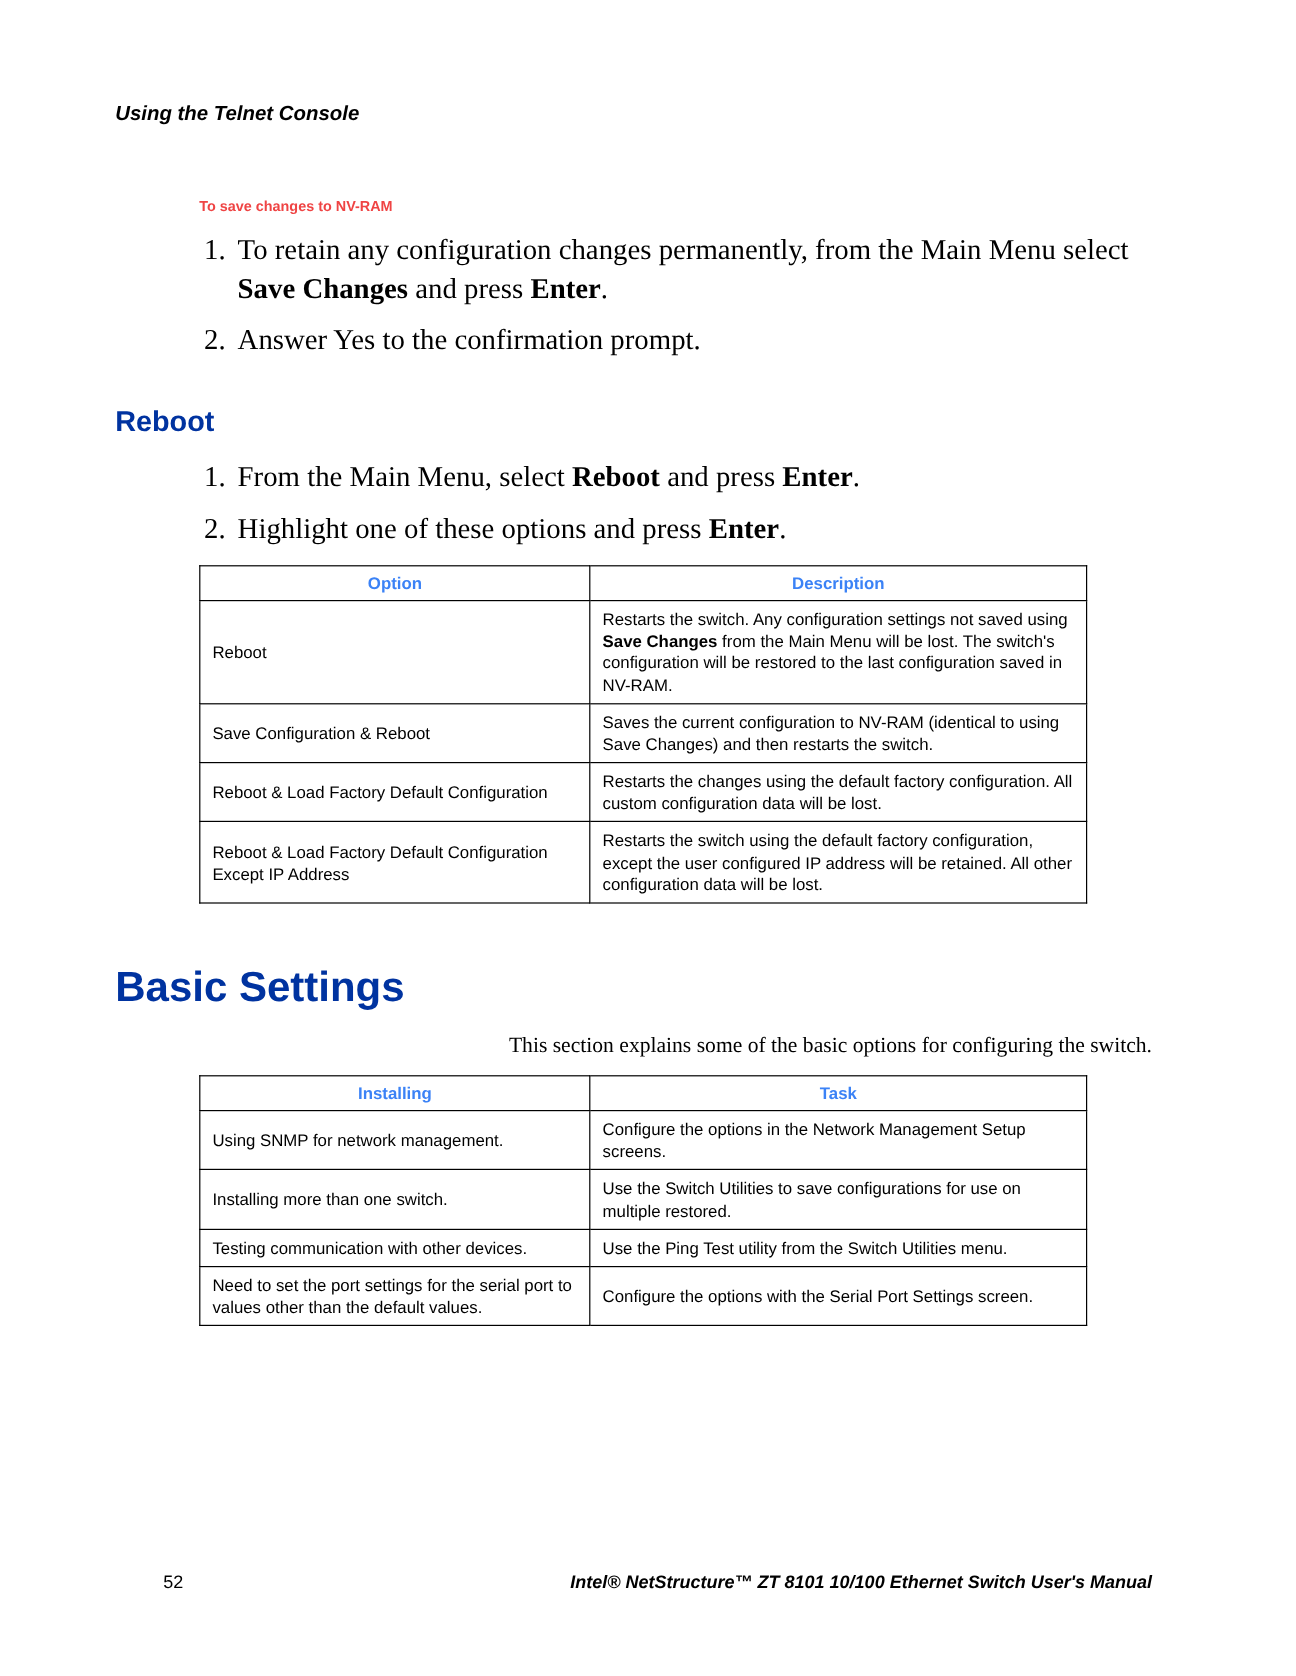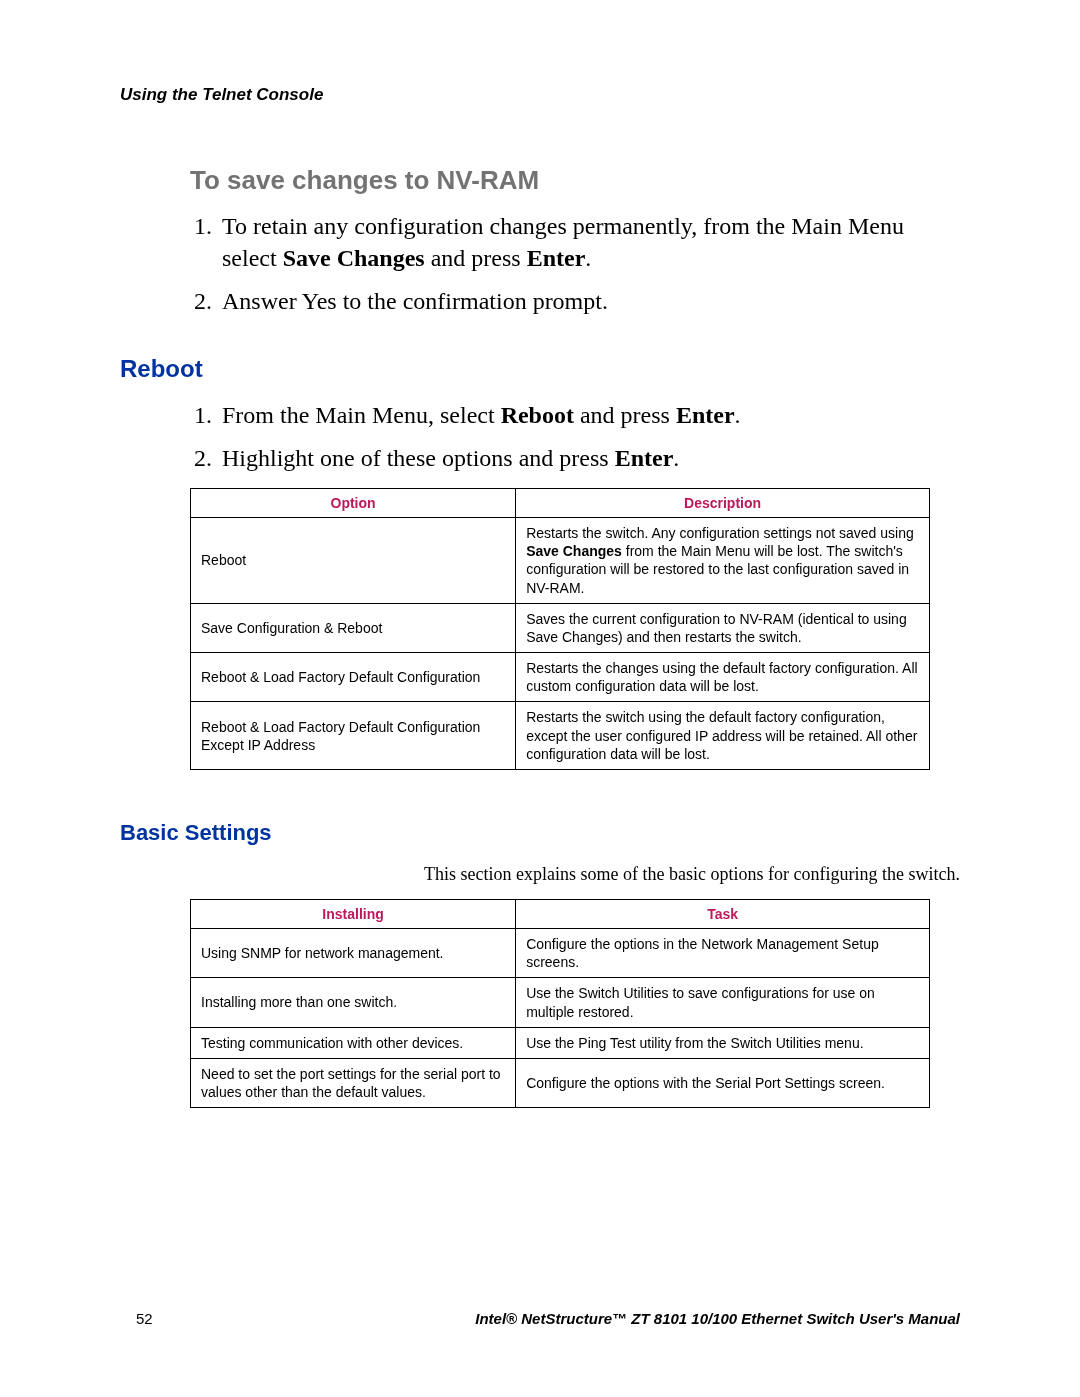--- a/index.html
+++ b/index.html
@@ -7,48 +7,48 @@
     padding: 0;
     background: #fff;
     font-family: "Times New Roman", Times, serif;
     color: #000;
     width: 1080px;
     height: 1397px;
     position: relative;
     box-sizing: border-box;
   }
   .page {
-    padding: 85px 120px 0 120px;
+    padding: 85px 120px 0 96px;
     box-sizing: border-box;
     height: 100%;
     position: relative;
   }
   .running-head {
     font-family: Arial, Helvetica, sans-serif;
     font-weight: bold;
     font-style: italic;
     font-size: 17px;
     margin-bottom: 60px;
   }
   .sub-heading {
     font-family: Arial, Helvetica, sans-serif;
     font-weight: bold;
-    color: #737373;
-    font-size: 26px;
+    color: #ef4444;
+    font-size: 12px;
     margin: 0 0 14px 70px;
   }
   .section-heading {
     font-family: Arial, Helvetica, sans-serif;
     font-weight: bold;
     color: #0033a0;
     font-size: 24px;
     margin: 38px 0 16px 0;
   }
   .section-heading.big {
-    font-size: 22px;
+    font-size: 35px;
     margin: 50px 0 18px 0;
   }
   ol.numbered {
     margin: 0 0 0 70px;
     padding-left: 28px;
     font-size: 24px;
     line-height: 1.35;
   }
   ol.numbered > li {
     margin-bottom: 10px;
@@ -63,21 +63,21 @@
     border-collapse: collapse;
     margin: 14px 0 18px 70px;
     width: 740px;
     font-family: Arial, Helvetica, sans-serif;
     font-size: 14px;
   }
   table.opt th {
     border: 1px solid #000;
     padding: 6px 10px;
     font-weight: bold;
-    color: #be185d;
+    color: #3b82f6;
     text-align: center;
     font-size: 14px;
   }
   table.opt td {
     border: 1px solid #000;
     padding: 6px 10px;
     vertical-align: middle;
     line-height: 1.3;
   }
   .footer {

